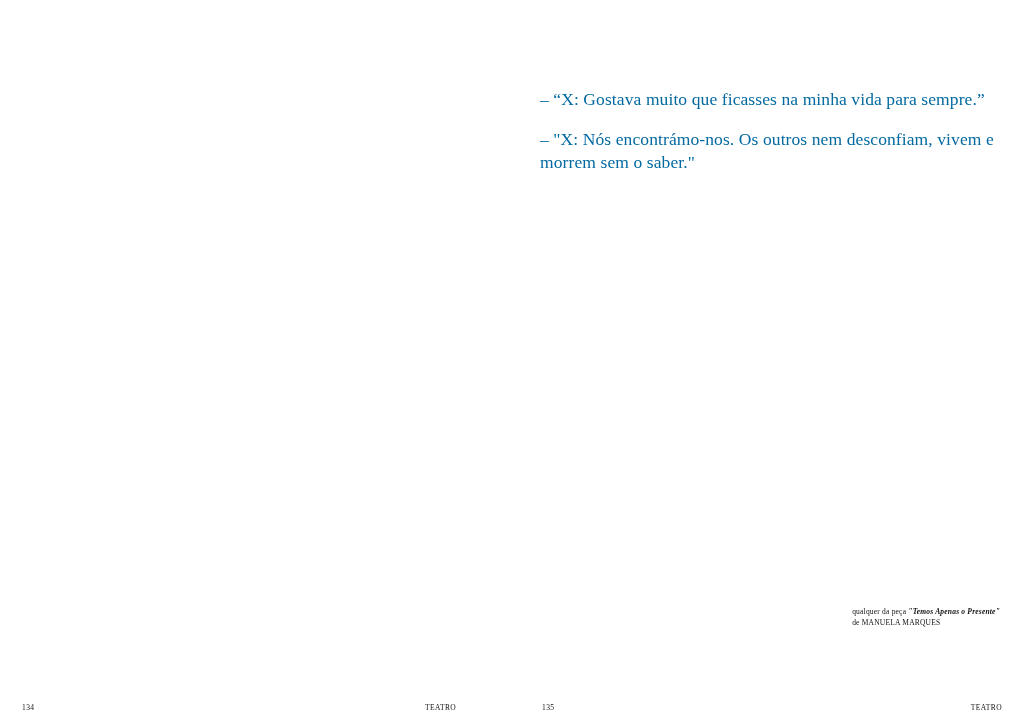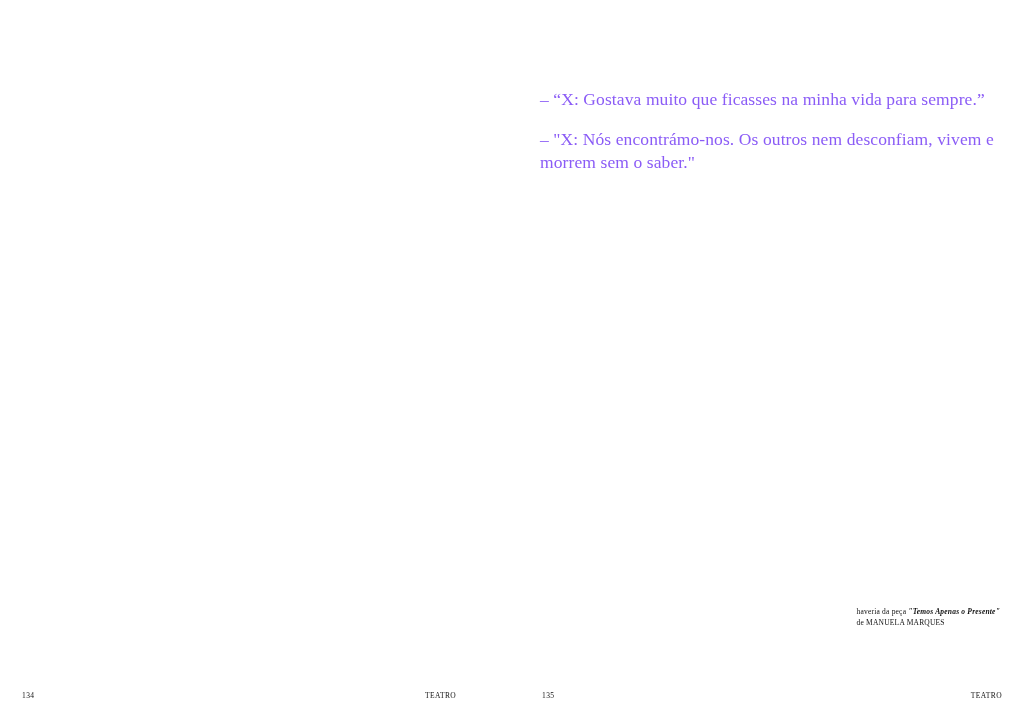--- a/index.html
+++ b/index.html
@@ -35,21 +35,21 @@
   .text-block {
     position: absolute;
     left: 28px;      
     top: 88px;
     width: 460px;
   }
   .para {
     font-family: "Liberation Serif", serif;
     font-size: 17.5px;
     line-height: 1.30;
-    color: #8b5cf6;
+    color: #0369a1;
     margin: 0 0 17px 0;
     letter-spacing: 0.1px;
   }
   .para:last-child {
     margin-bottom: 0;
   }
 
   
   .attribution {
     position: absolute;
@@ -64,21 +64,21 @@
   .attribution .line1 .lead { font-style: normal; }
   .attribution .line1 .work {
     font-style: italic;
     font-weight: bold;
   }
   .attribution .line2 { }
 
   
   .folio {
     position: absolute;
-    bottom: 24px;
+    bottom: 12px;
     font-size: 7.5px;
     letter-spacing: 0.4px;
     color: #111111;
     font-family: "Liberation Serif", serif;
   }
   .folio-left-num { left: 22px; }
   .folio-left-run { left: 425px; }
   .folio-right-num { left: 30px; }
   .folio-right-run { right: 22px; }
 </style>
@@ -94,21 +94,21 @@
 
   <div class="page page-right">
 
     <div class="text-block">
       <p class="para">– “X: Gostava muito que ficasses na minha vida para sempre.”</p>
       <p class="para">– "X: Nós encontrámo-nos. Os outros nem desconfiam, vivem e morrem sem o saber."</p>
     </div>
 
     <div class="attribution">
       <div class="line1">
-        <span class="lead">haveria da peça </span><span class="work">"Temos Apenas o Presente"</span>
+        <span class="lead">qualquer da peça </span><span class="work">"Temos Apenas o Presente"</span>
       </div>
       <div class="line2">de MANUELA MARQUES</div>
     </div>
 
     <div class="folio folio-right-num">135</div>
     <div class="folio folio-right-run">TEATRO</div>
   </div>
 
 </div>
 

